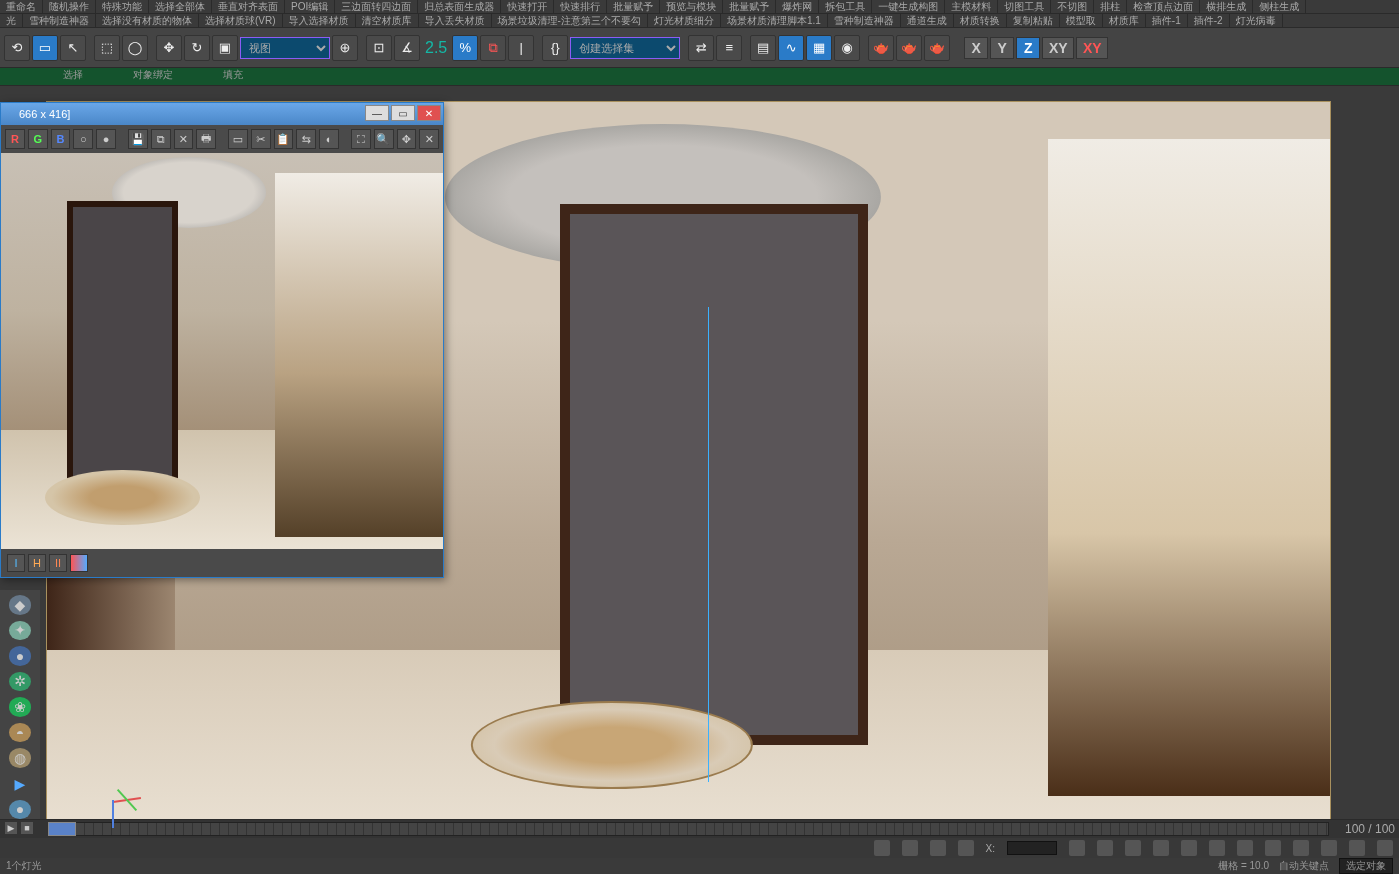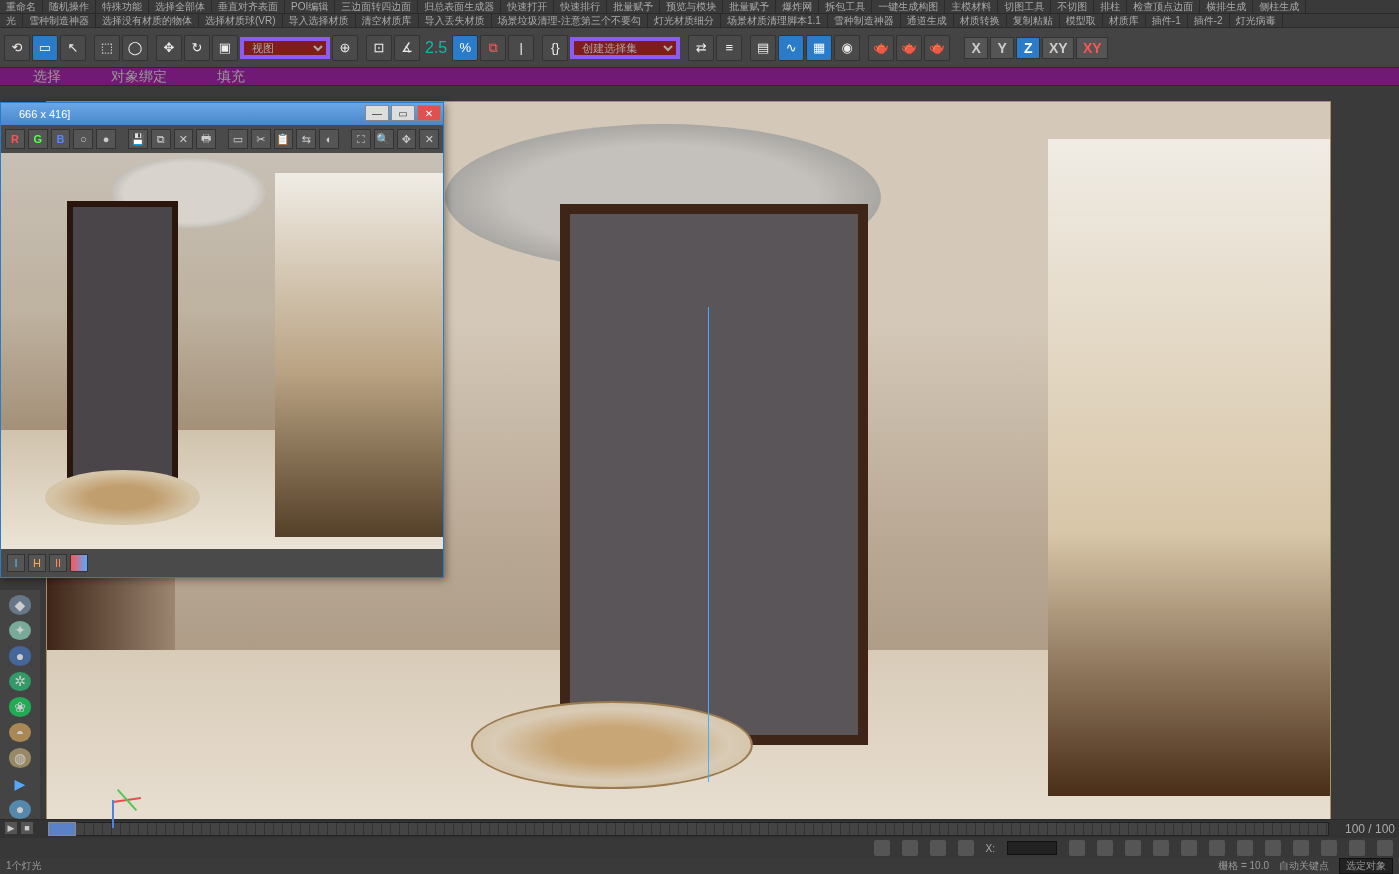--- a/index.html
+++ b/index.html
@@ -50,22 +50,22 @@
   align-items: center;
   justify-content: center;
   font-size: 13px;
   color: #eee;
   cursor: pointer;
 }
 .tb-icon.blue { background: #2a7bc8; color: #fff; }
 .tb-sep { width: 4px; }
 .tb-dropdown {
   height: 22px;
-  background: #7f1d1d;
-  border: 4px solid #8b5cf6;
+  background: #0c4a6e;
+  border: 1px solid #8b5cf6;
   color: #aaa;
   font-size: 11px;
   padding: 0 4px;
   min-width: 90px;
 }
 .tb-text { color: #14b8a6; font-size: 16px; padding: 0 3px; }
 .axis-btn {
   width: 24px;
   height: 22px;
   background: #555;
@@ -74,26 +74,26 @@
   align-items: center;
   justify-content: center;
   font-size: 14px;
   font-weight: bold;
 }
 .axis-btn.z { background: #2a7bc8; color: #fff; }
 
 .sub-toolbar {
   display: flex;
   height: 18px;
-  background: #701a75;
+  background: #14532d;
   border-bottom: 1px solid #2a2a2a;
   gap: 50px;
-  padding-left: 33px;
+  padding-left: 63px;
   color: #999;
-  font-size: 14px;
+  font-size: 10px;
 }
 
 
 .left-toolbar {
   position: absolute;
   left: 0;
   top: 590px;
   width: 40px;
   bottom: 55px;
   background: #444;

